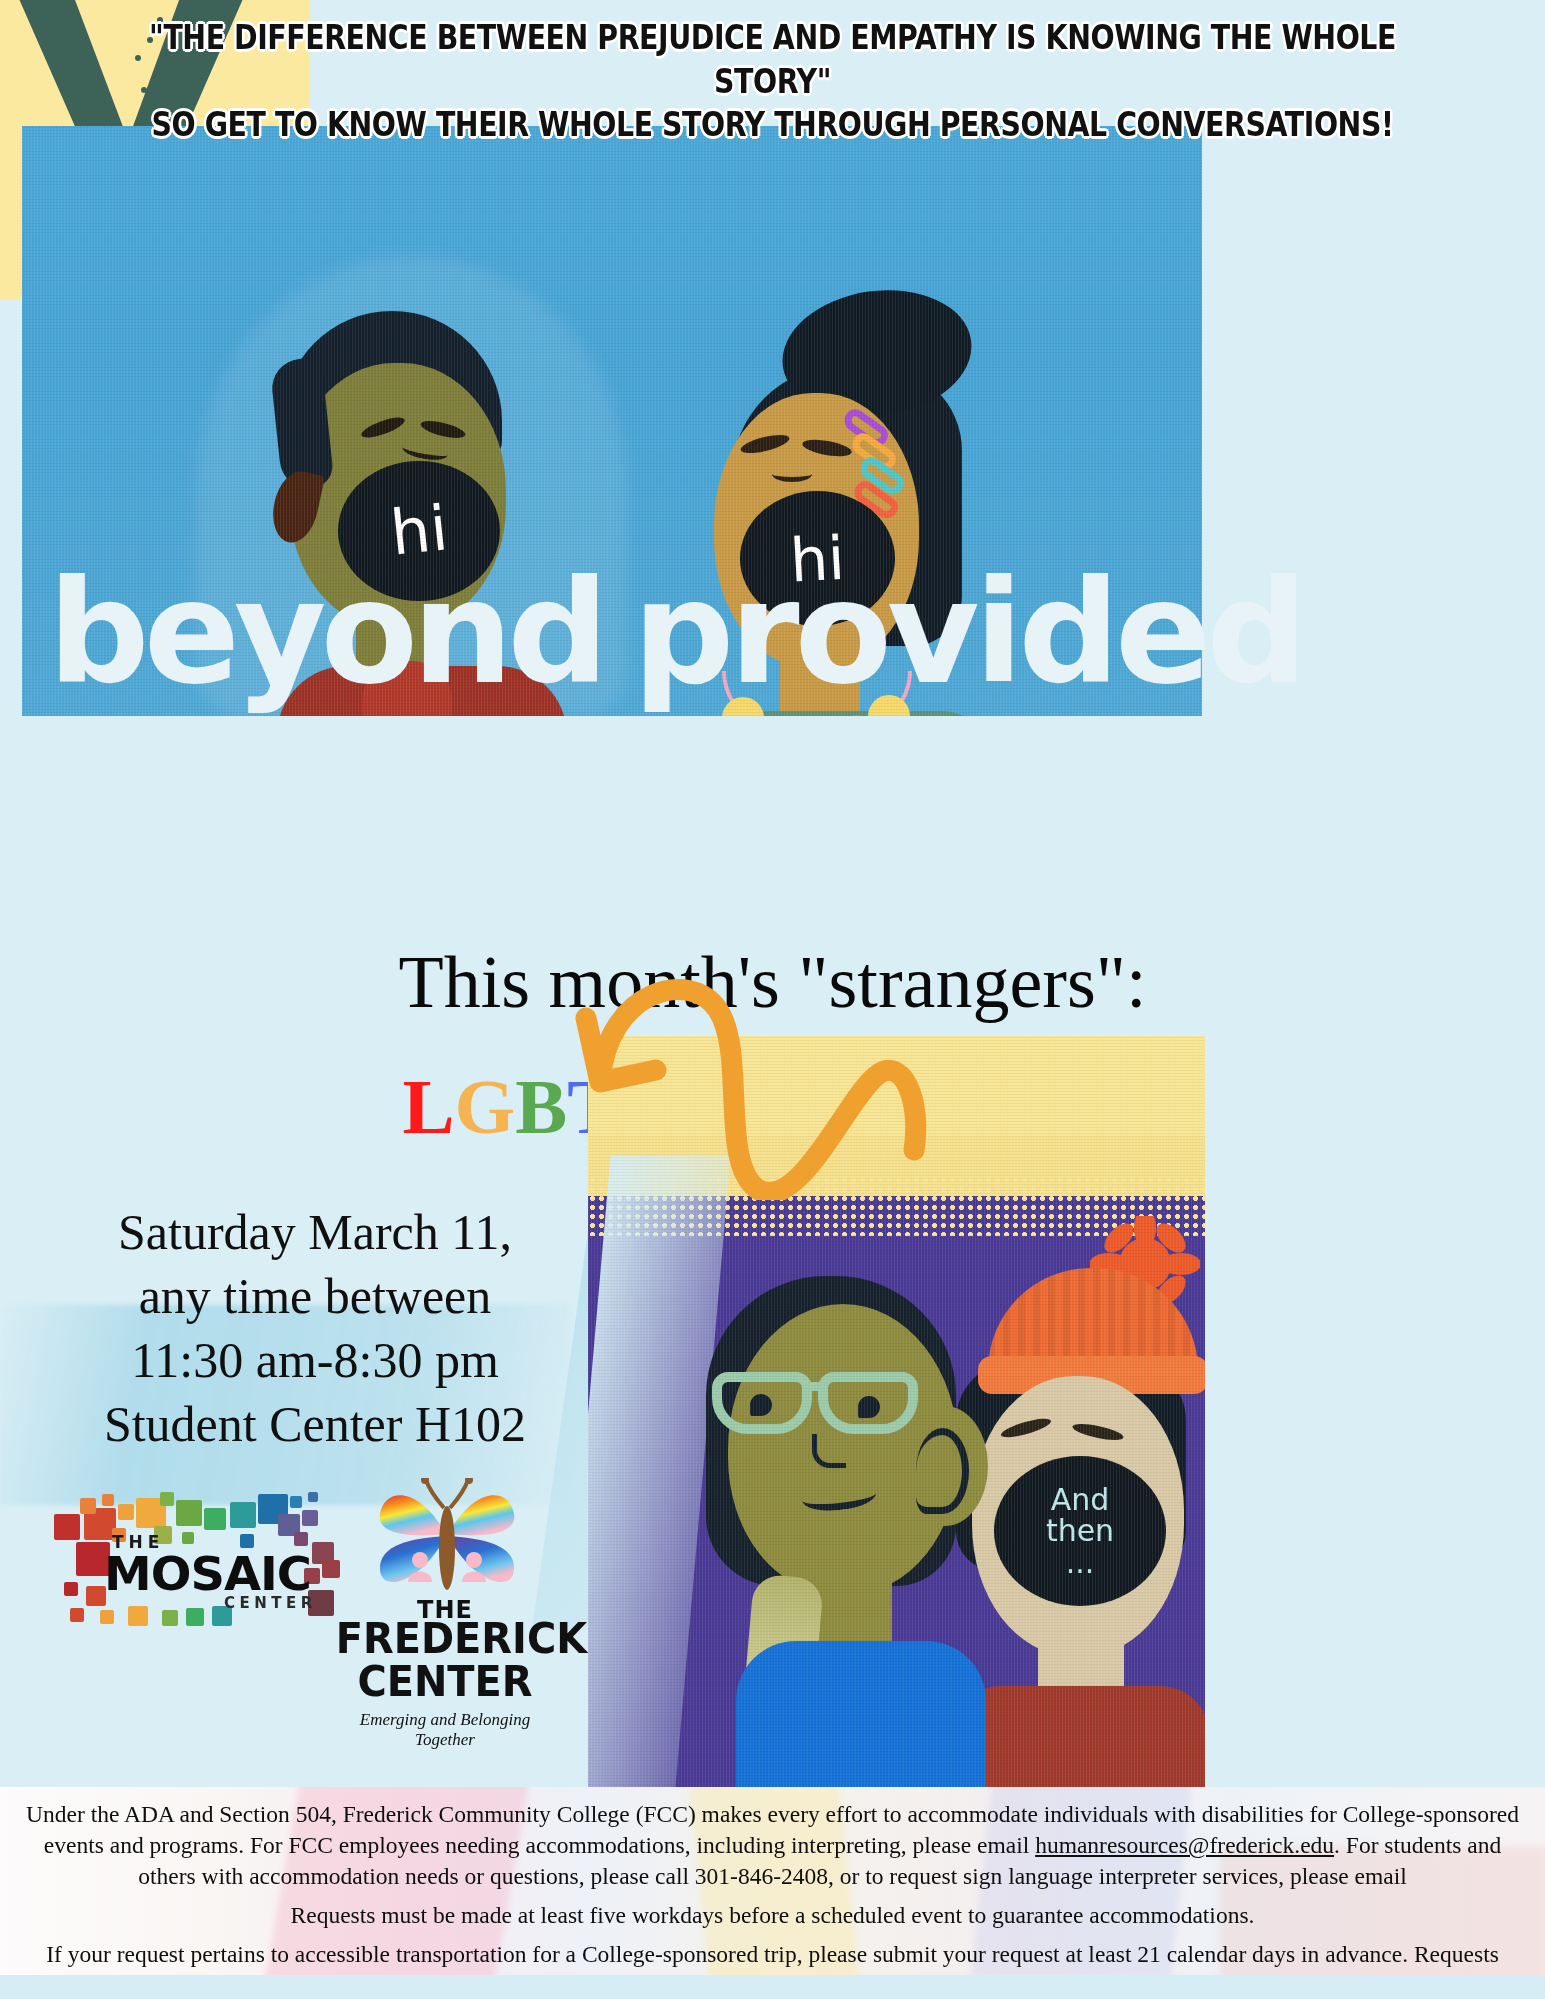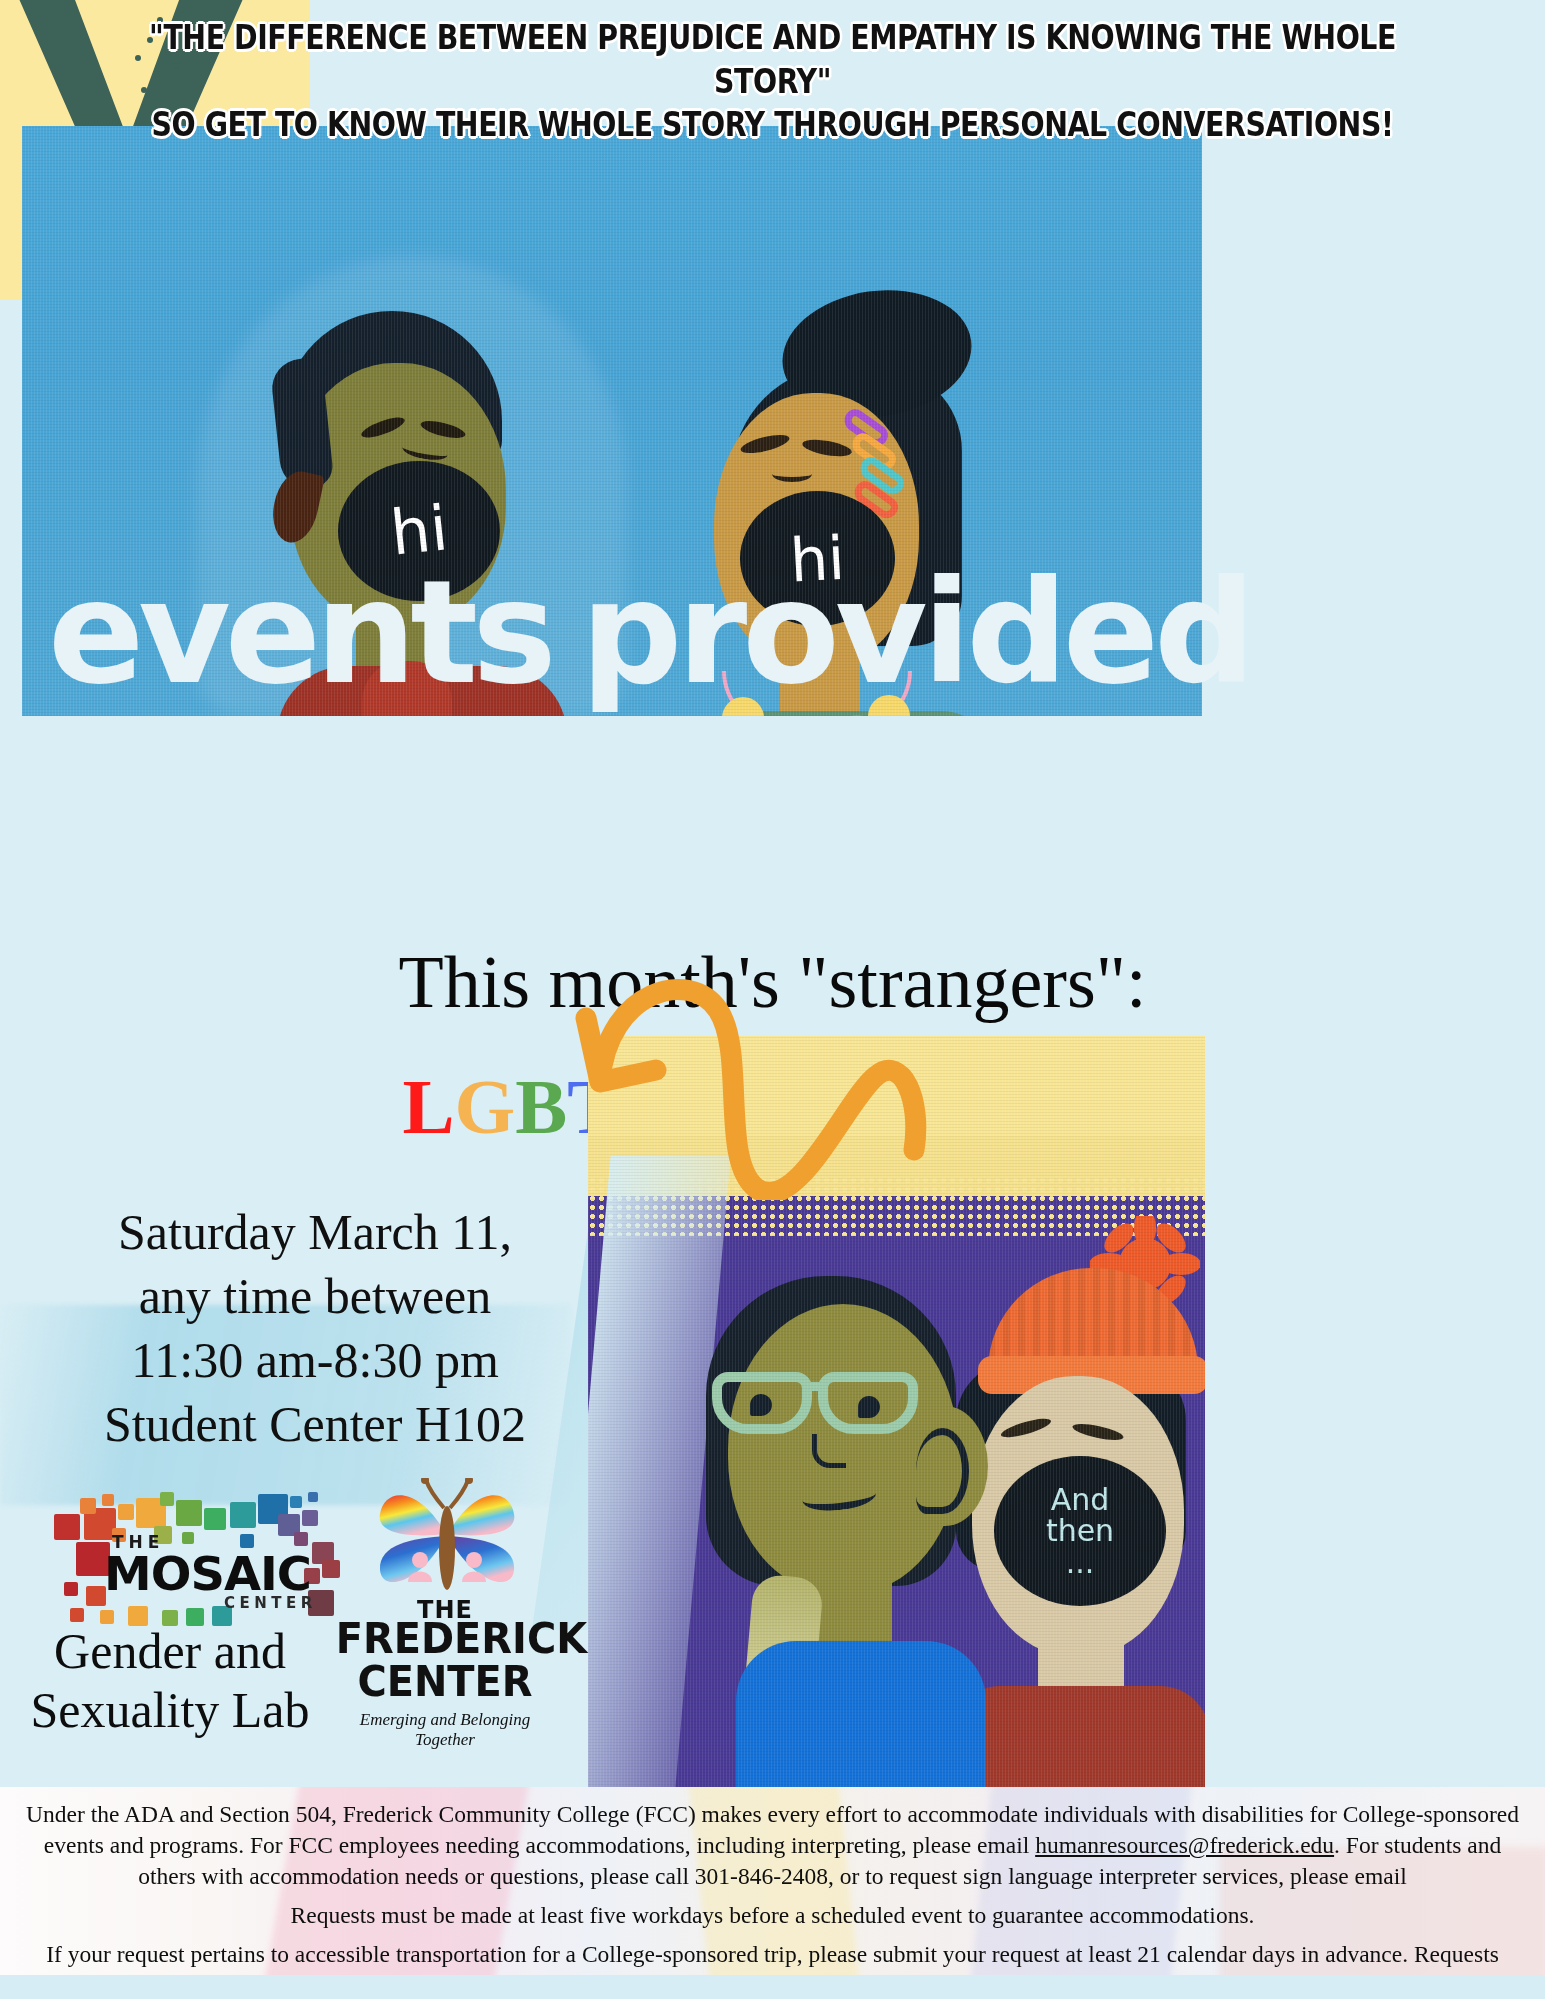--- a/index.html
+++ b/index.html
@@ -562,21 +562,21 @@
       <div class="nk-string"></div>
       <div class="flower fl-y" style="left:10px;top:26px"></div>
 
       <div class="flower fl-p" style="left:124px;top:44px"></div>
       <div class="flower fl-y" style="left:156px;top:24px"></div>
     </div>
 
     <div class="canvas-texture"></div>
   </div>
 
-  <div class="wordmark"><span class="bey">events</span><span class="str">provided</span></div>
+  <div class="wordmark"><span class="bey">beyond</span><span class="str">provided</span></div>
 
   <div class="sub1">This month's "strangers":</div>
   <div class="sub2">
     <span style="color:#ff1a1a">L</span><span style="color:#f6b352">G</span><span style="color:#5aa84f">B</span><span style="color:#4d6cf0">T</span><span style="color:#cc6fd6">Q</span><span>+ Community</span>
   </div>
 
   <div class="wc-blue"></div>
   <div class="wc-blue2"></div>
 
   <div class="details">
@@ -724,24 +724,20 @@
       <circle cx="111" cy="2" r="4" fill="#8c5a2b"></circle>
     </svg>
     <div class="fthe">THE</div>
     <div class="fname">
       <span>FREDERICK</span><br>
       <span>CENTER</span>
     </div>
     <div class="ftag">Emerging and Belonging Together</div>
   </div>
 
-  <div class="lab">
-    <div>Gender and</div>
-    <div>Sexuality Lab</div>
-  </div>
 
   <div class="footer-bg">
     <div class="wash1"></div>
     <div class="wash2"></div>
     <div class="wash3"></div>
     <div class="wash4"></div>
   </div>
   <div class="footer">
     <p><span>Under the ADA and Section 504, Frederick Community College (FCC) makes every effort to accommodate individuals with disabilities for College-sponsored events and programs. For FCC employees needing accommodations, including interpreting, please email </span><u>humanresources@frederick.edu</u><span>. For students and others with accommodation needs or questions, please call 301-846-2408, or to request sign language interpreter services, please email </span></p>
     <p>Requests must be made at least five workdays before a scheduled event to guarantee accommodations.</p>

